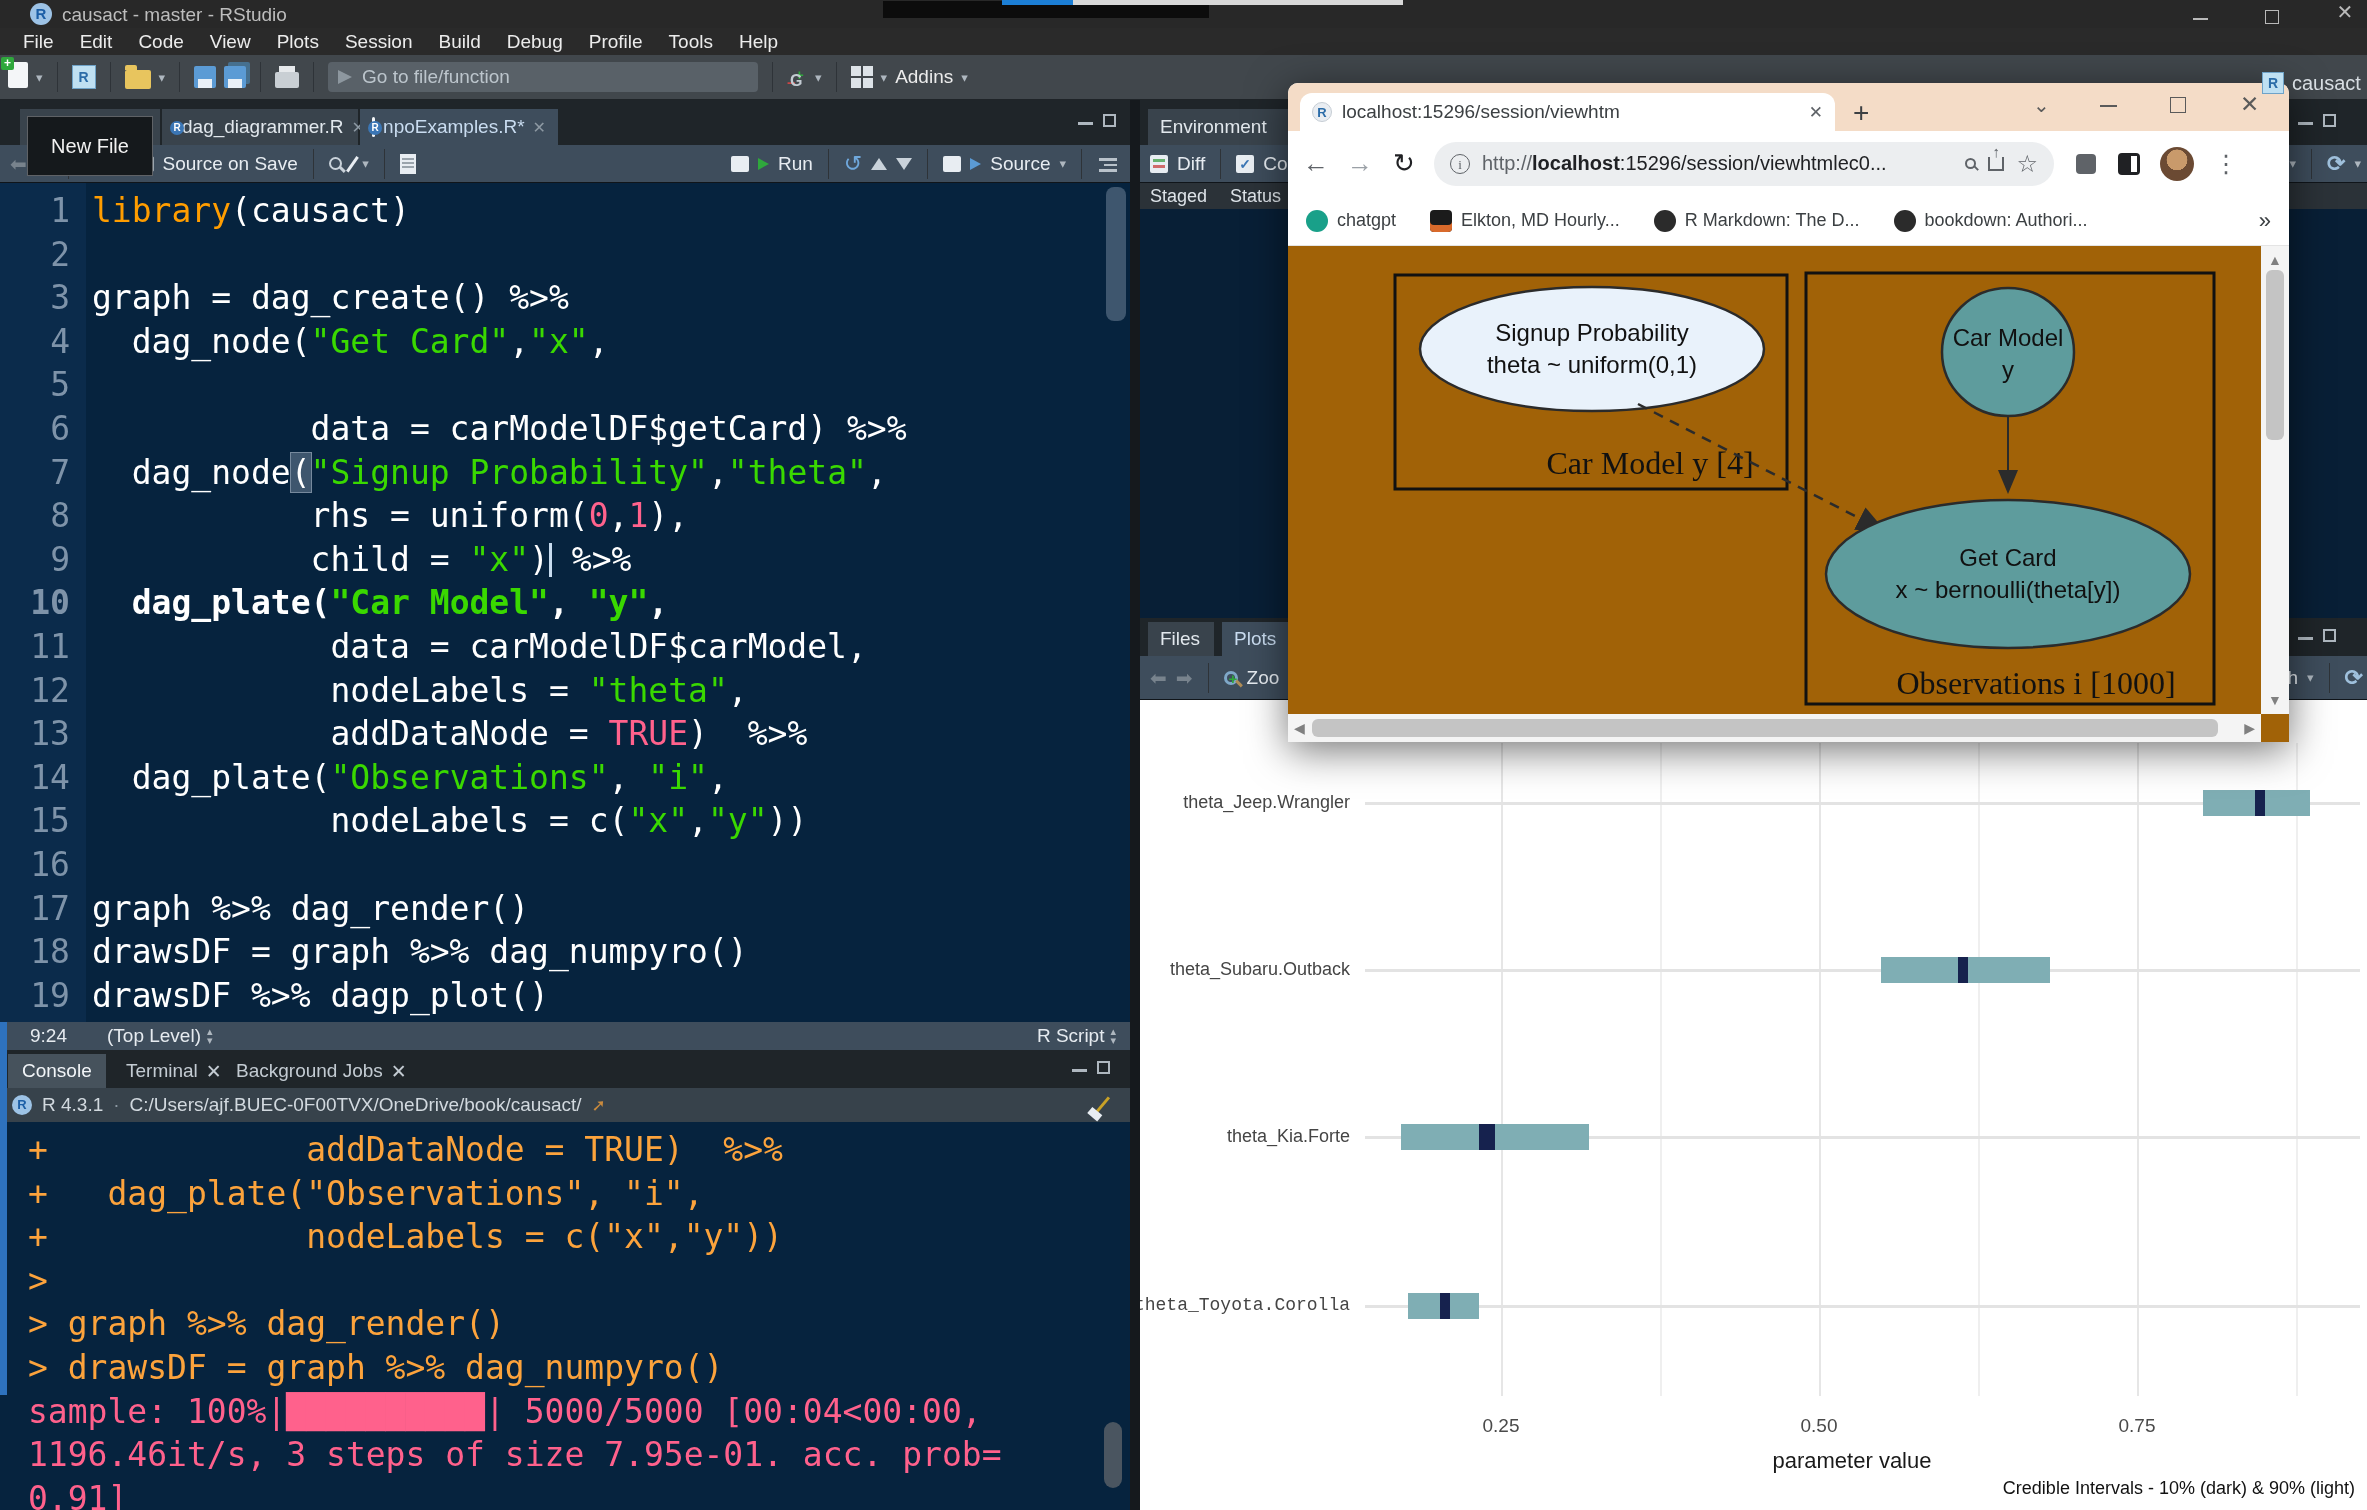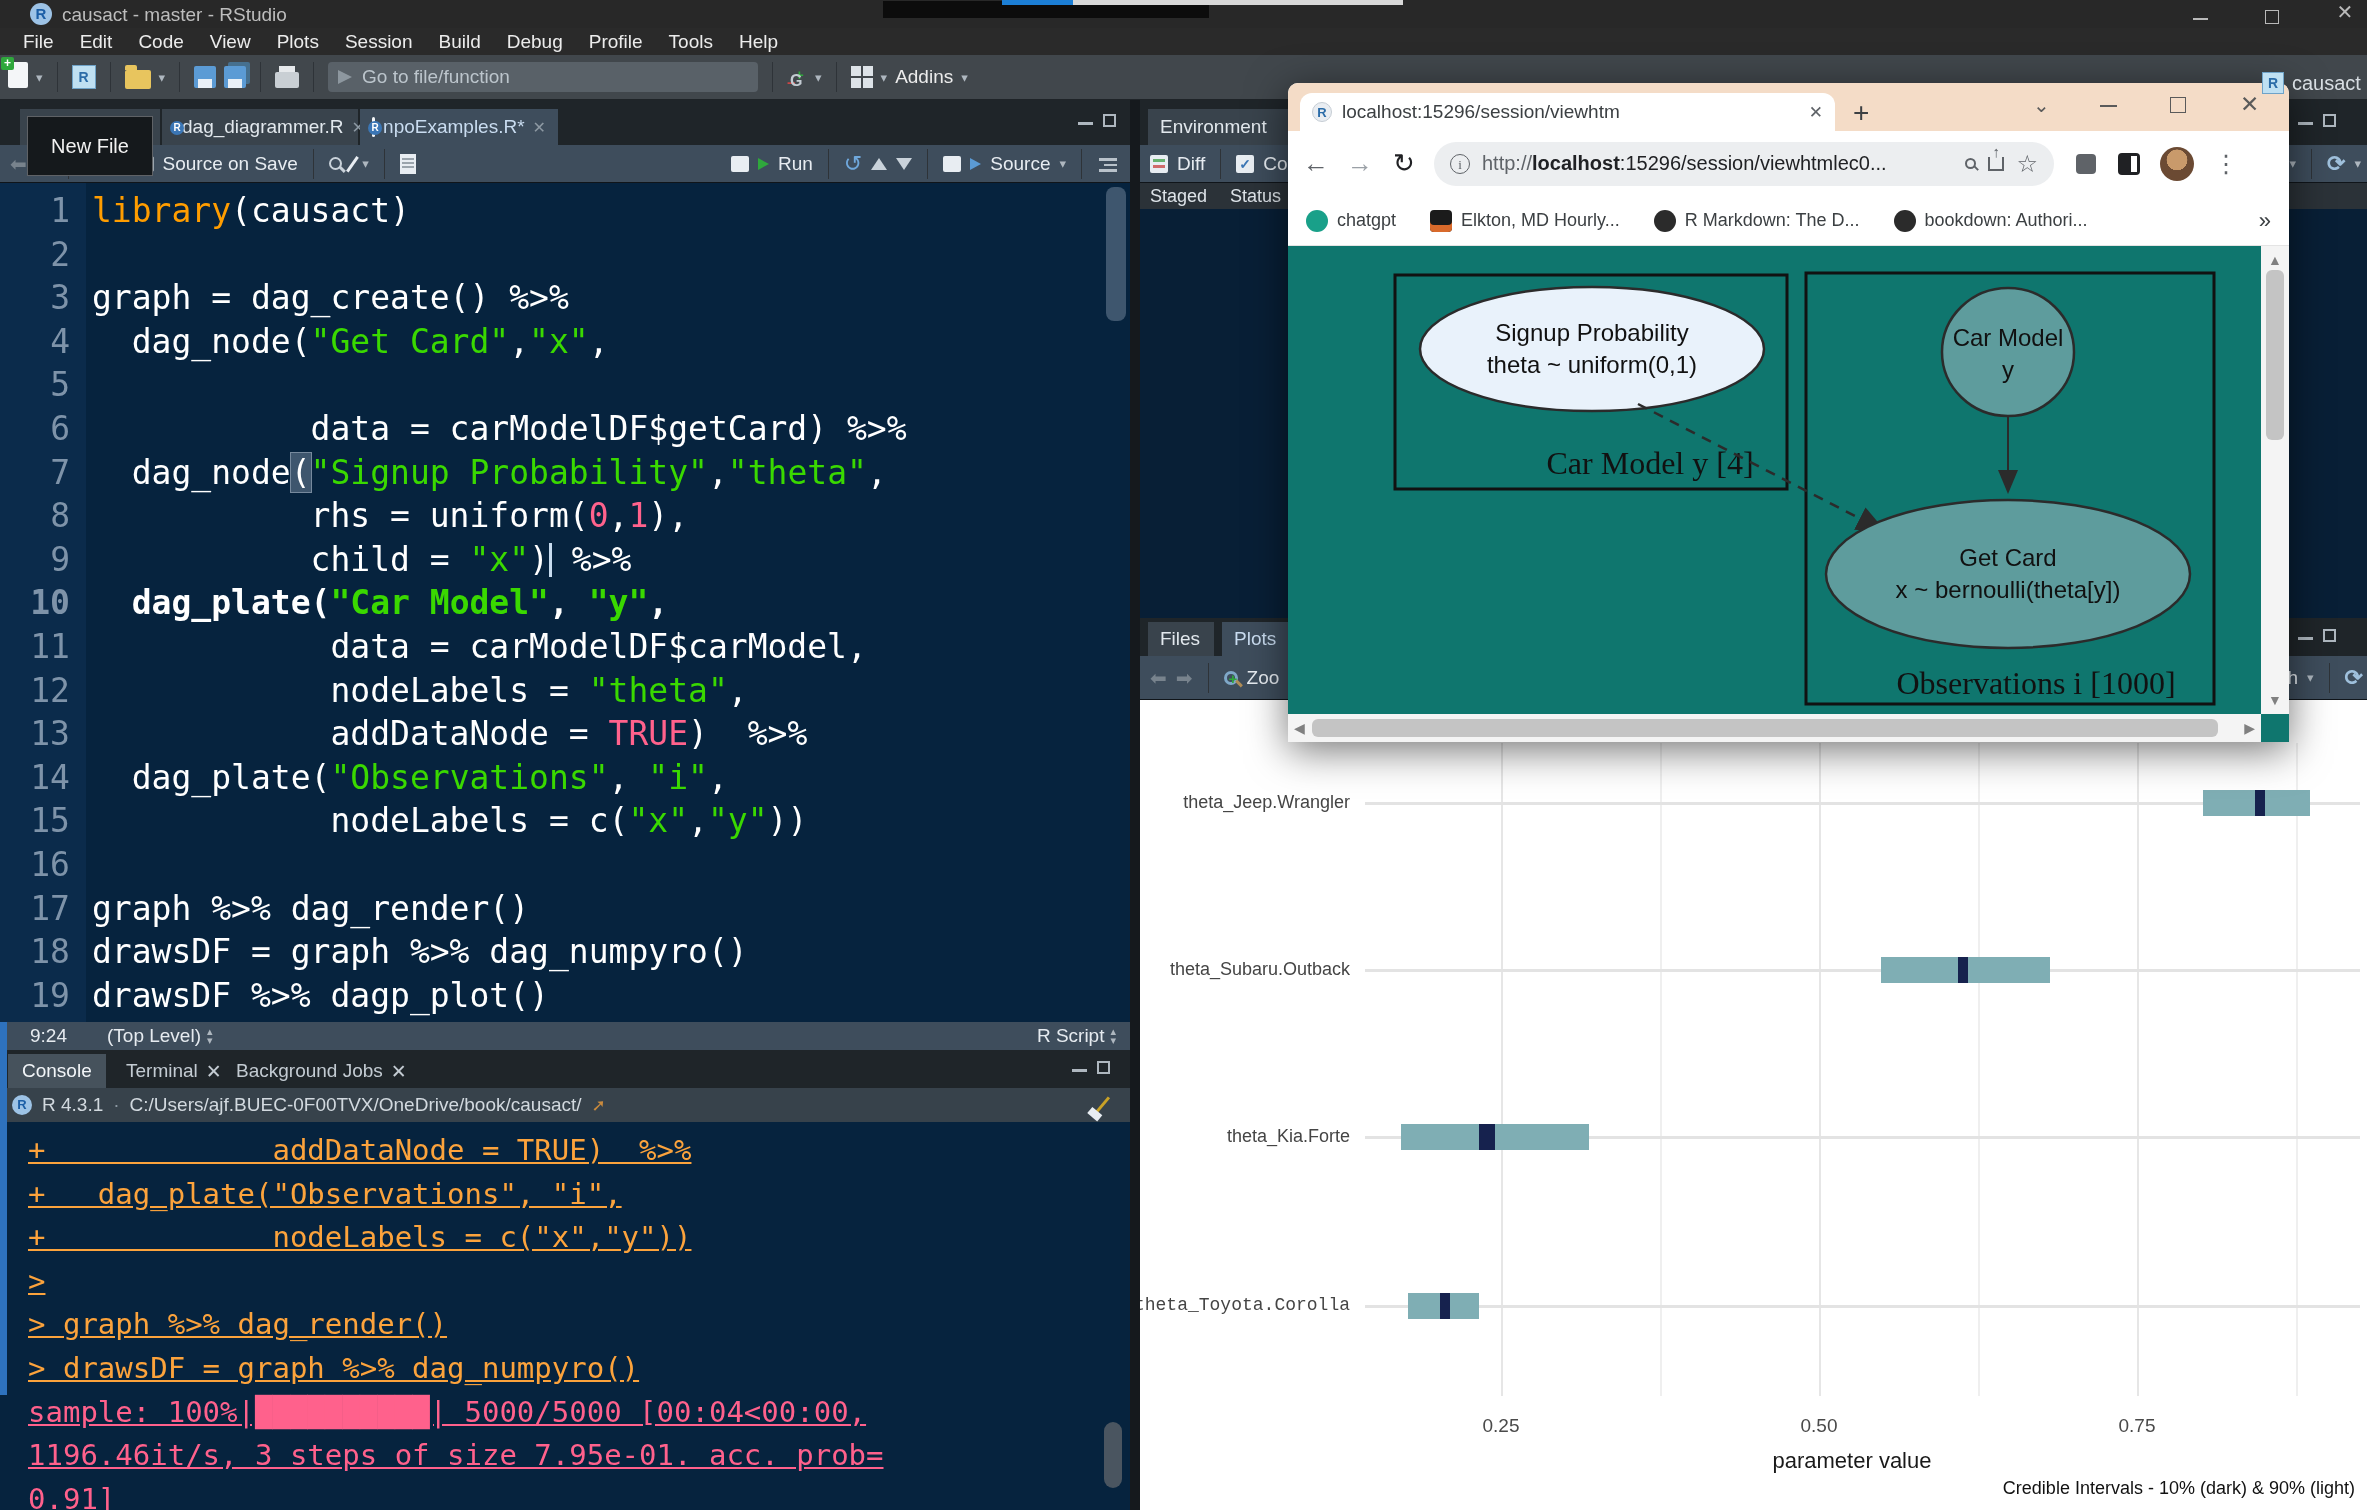--- a/index.html
+++ b/index.html
@@ -110,21 +110,21 @@
   .statusbar { background:#3E4D5C; color:#E6EBF0; font-size:19px; display:flex; align-items:center; }
   .updown { color:#AEB7BF; font-size:11px; line-height:9px; display:inline-block; margin-left:6px; }
 
   
   .ctab { position:absolute; top:4px; height:34px; background:transparent; color:#C3CBD2; font-size:19px;
           display:flex; align-items:center; gap:8px; padding:0 14px; }
   .ctab.active { background:#46525C; color:#F2F5F8; }
   .console-header { background:#37424B; color:#D2D9DF; font-size:19px; display:flex; align-items:center; gap:10px; }
   .console-body { background:#06233E; overflow:hidden; }
   .con-line { position:absolute; left:28px; white-space:pre; font-family:"DejaVu Sans Mono", monospace;
-              font-size:29px; line-height:44px;text-decoration:underline; }
+              font-size:33px; line-height:44px; }
   .con-o { color:#FCA33C; } .con-p { color:#FF618C; }
   .broom { width:3px; height:20px; background:#C9A227; transform:rotate(40deg); }
   .broom:after { content:""; position:absolute; left:-5px; bottom:-6px; width:13px; height:8px; background:#E8EDF2; }
   .blue-edge { left:0; width:7px; background:#2E72BE; }
 
   
   .pane-dark { background:#081F36; }
   .hdr-row { background:#2B3238; color:#DDE3E8; font-size:18px; display:flex; align-items:center; }
   .difficon { width:18px; height:18px; background:#E8EDF2; border-radius:2px; }
   .difficon:after { content:""; position:absolute; left:3px; top:4px; width:12px; height:3px; background:#67B26F;
@@ -167,21 +167,21 @@
   .share-ic { width:16px; height:14px; border:2px solid #5F6368; border-top:none; }
   .share-ic:after { content:"↑"; position:absolute; left:2px; top:-14px; color:#5F6368; font-size:15px; font-weight:bold; }
   .puzzle { width:20px; height:20px; background:#5F6368; border-radius:4px; }
   .sidepanel-ic { width:22px; height:22px; background:#202124; border-radius:4px; }
   .sidepanel-ic:after { content:""; position:absolute; right:3px; top:3px; width:6px; height:16px; background:#fff; }
   .avatar { width:34px; height:34px; border-radius:50%; background:radial-gradient(circle at 50% 38%, #C99A6B 0 38%, #6B4A33 39% 100%); }
   .bookmarks { left:0; top:113px; width:100%; height:50px; background:#fff; border-bottom:1px solid #E4E4E4;
                display:flex; align-items:center; gap:34px; padding-left:18px; font-size:18px; color:#3C4043; }
   .bm { display:flex; align-items:center; gap:9px; }
   .bm-ic { width:22px; height:22px; border-radius:50%; }
-  .viewport { left:0; top:163px; width:1001px; height:496px; background:#0f766e; overflow:hidden; }
+  .viewport { left:0; top:163px; width:1001px; height:496px; background:#a16207; overflow:hidden; }
   .vscroll { left:973px; top:163px; width:28px; height:468px; background:#F4F4F4; }
   .hscroll { left:0; top:631px; width:973px; height:28px; background:#F4F4F4; }
   .thumb { background:#C4C4C4; border-radius:6px; }
   .scroll-arrow { color:#808080; font-size:14px; text-align:center; }
 
   .dag-text { font-family:"Liberation Sans", sans-serif; font-size:24px; fill:#111; }
   .plate-label { font-family:"Liberation Serif", serif; font-size:32px; fill:#111; }
 </style>
 </head>
 <body>

